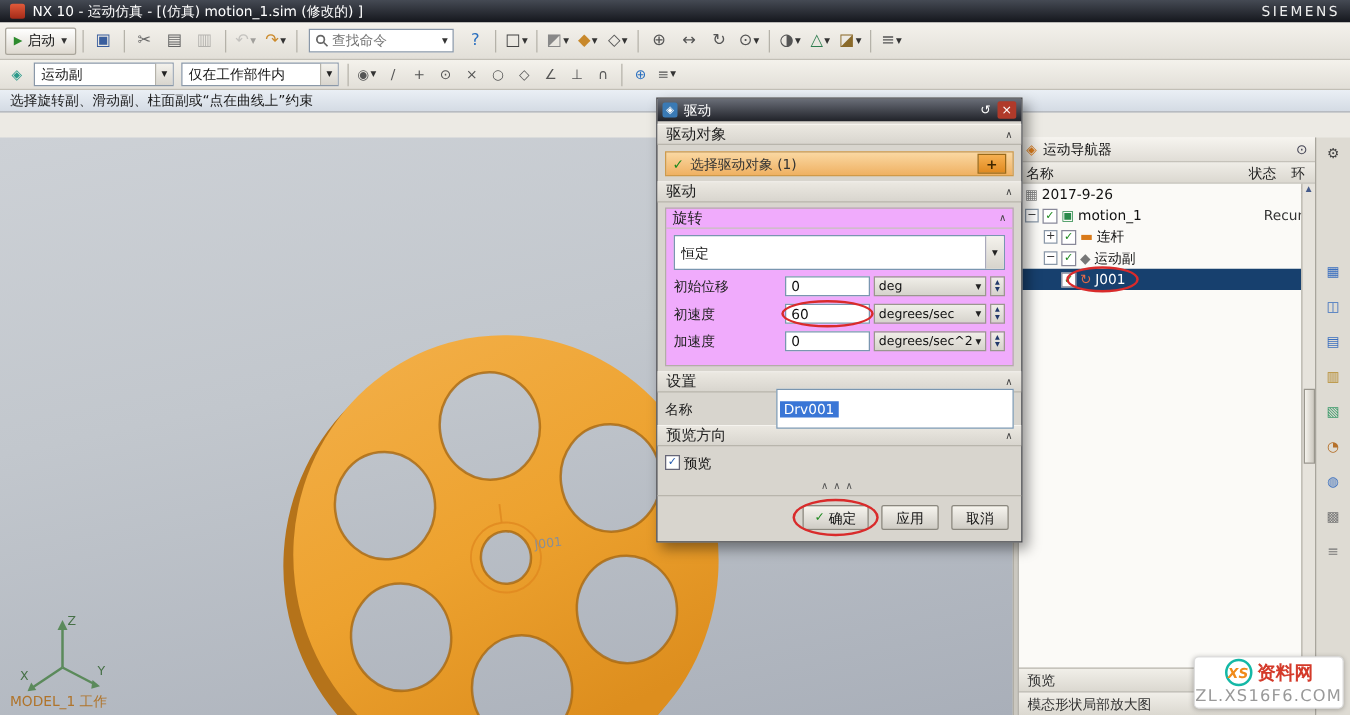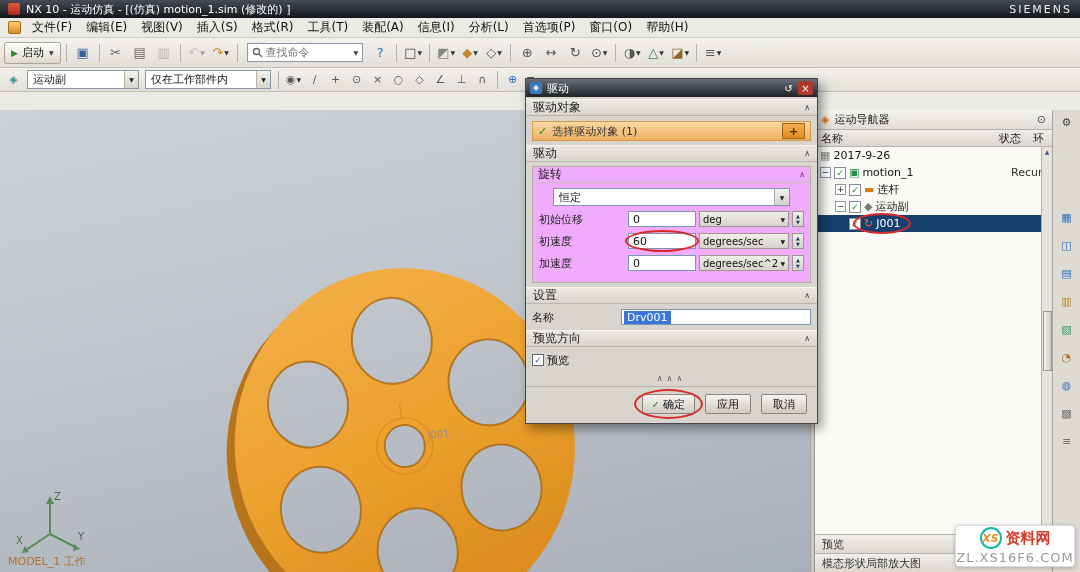--- a/index.html
+++ b/index.html
@@ -71,29 +71,29 @@
   .dlg-tb{margin-left:auto;display:flex;gap:2px}
   .dlg-tb span{width:15px;height:14px;display:flex;align-items:center;justify-content:center;font-size:10px;border-radius:2px}
   .dlg-tb .close{background:#b03a2a}
   .dlg-section{height:17px;display:flex;align-items:center;justify-content:space-between;padding:0 7px;background:linear-gradient(#ebe8e1,#d8d5ce);border-top:1px solid #f6f4ef;border-bottom:1px solid #b8b5ac;color:#222;margin-top:2px}
   .sec-caret{font-size:8px;color:#444}
   .sel-row{margin:5px 6px 4px;height:20px;background:linear-gradient(#fad8a2,#efb163);border:1px solid #cf9a4a;display:flex;align-items:center;gap:5px;padding:0 5px;font-size:11px;color:#333}
   .selchk{color:#1f8a1f;font-weight:bold}
   .sel-btn{margin-left:auto;width:23px;height:16px;background:linear-gradient(#f6b051,#e08a20);border:1px solid #9a6a1a;display:flex;align-items:center;justify-content:center;color:#402800;font-weight:bold;font-size:11px}
   .group{margin:4px 6px;border:1px solid #b2afa6;padding-bottom:6px;background:#f0abfc}
   .group-head{height:16px;display:flex;align-items:center;justify-content:space-between;padding:0 5px;border-bottom:1px solid #c5c2ba;color:#222}
-  .combo{margin:5px 20px 2px;height:18px;background:#fff;border:1px solid #7a96b0;display:flex;align-items:center;padding-left:5px;font-size:11px}
+  .combo{margin:5px 6px 2px;height:28px;background:#fff;border:1px solid #7a96b0;display:flex;align-items:center;padding-left:5px;font-size:11px}
   .combo .dd{margin-left:auto;width:15px;height:100%;border-left:1px solid #aab;background:linear-gradient(#f4f2ec,#d6d3cc);display:flex;align-items:center;justify-content:center;font-size:6px;color:#222}
   .frow{display:flex;align-items:center;gap:3px;margin:4px 6px;height:18px;font-size:11px}
   .flabel{width:86px;flex:none;color:#222}
   .finput{width:68px;flex:none;height:16px;background:#fff;border:1px solid #7a96b0;padding:0 4px;display:flex;align-items:center;position:relative}
   .funit{flex:1;height:16px;background:linear-gradient(#f0eee8,#d6d3cc);border:1px solid #9a978e;display:flex;align-items:center;padding:0 3px;font-size:10px;overflow:hidden;white-space:nowrap}
   .funit .udd{margin-left:auto;font-size:6px;color:#222;padding-left:2px}
   .fspin{width:12px;height:16px;flex:none;border:1px solid #9a978e;background:linear-gradient(#f0eee8,#d6d3cc);display:flex;flex-direction:column;align-items:center;justify-content:center;font-size:5px;color:#20386a;line-height:6px}
-  .name-input{flex:1;height:16px;background:#fff;border:1px solid #7a96b0;display:flex;align-items:center;padding:0 2px}
+  .name-input{flex:1;height:32px;background:#fff;border:1px solid #7a96b0;display:flex;align-items:center;padding:0 2px}
   .selected-text{background:#3a76d6;color:#fff;padding:0 3px}
   .chkbox{width:12px;height:12px;flex:none;border:1px solid #667;background:#fff;color:#2a5fb0;font-size:9px;line-height:10px;text-align:center}
   .collapse-handle{text-align:center;font-size:8px;color:#555;letter-spacing:4px;height:13px;line-height:11px}
   .dlg-footer{display:flex;justify-content:flex-end;gap:10px;padding:7px 10px 9px;border-top:1px solid #b8b5ac}
   .dlg-btn2{position:relative;min-width:46px;height:20px;background:linear-gradient(#f6f4ee,#cfccc5);border:1px solid #8a877e;border-radius:2px;display:flex;align-items:center;justify-content:center;gap:3px;font-size:11px;padding:0 9px;color:#111}
   .okchk{color:#1f8a1f;font-weight:bold;font-size:10px}
 
   
   .anno{position:absolute;border:2px solid #d92b2b;border-radius:50%;pointer-events:none}
   .anno.in-input{inset:-4px -4px}
@@ -111,35 +111,20 @@
 <body>
 
 <div class="app">
 
   <div class="titlebar">
     <span class="nx-badge"></span>
     <span>NX 10 - 运动仿真 - [(仿真) motion_1.sim (修改的) ]</span>
     <span class="brand">SIEMENS</span>
   </div>
 
-  <div class="menubar" id="menubar">
-    <span class="menu-app-icon"></span>
-  <span class="menu-item">文件(F)</span>
-      <span class="menu-item">编辑(E)</span>
-      <span class="menu-item">视图(V)</span>
-      <span class="menu-item">插入(S)</span>
-      <span class="menu-item">格式(R)</span>
-      <span class="menu-item">工具(T)</span>
-      <span class="menu-item">装配(A)</span>
-      <span class="menu-item">信息(I)</span>
-      <span class="menu-item">分析(L)</span>
-      <span class="menu-item">首选项(P)</span>
-      <span class="menu-item">窗口(O)</span>
-      <span class="menu-item">帮助(H)</span>
-    </div>
 
   <div class="toolbar" id="toolbar1">
     <span class="start-btn">
       <span style="color:#2e8b2e;font-size:9px">▶</span>
       <span>启动</span>
       <span class="caret">▼</span>
     </span>
     <span class="tb-sep"></span>
     <span id="tb1a" style="display:flex;align-items:center;gap:2px">
         <span class="tbicon" style="color: rgb(58, 95, 158);">▣</span>
@@ -205,20 +190,23 @@
         <span class="tbicon small" style="color: rgb(85, 85, 85);">◇</span>
         <span class="tbicon small" style="color: rgb(85, 85, 85);">∠</span>
         <span class="tbicon small" style="color: rgb(85, 85, 85);">⊥</span>
         <span class="tbicon small" style="color: rgb(85, 85, 85);">∩</span>
         <span class="tb-sep"></span>
         <span class="tbicon small" style="color: rgb(42, 111, 191);">⊕</span>
         <span class="tbicon small" style="color: rgb(85, 85, 85);">≡<span class="caret">▼</span></span>
       </span>
   </div>
 
+  <div class="promptbar">
+    <span>选择旋转副、滑动副、柱面副或“点在曲线上”约束</span>
+  </div>
 
   <div class="main">
 
     <div class="viewport">
       <svg width="400" height="400" viewBox="0 0 400 400" style="position:absolute;left:205px;top:138px">
         <defs>
           <linearGradient id="faceG" x1="0" y1="0" x2="0.35" y2="1">
             <stop offset="0" stop-color="#f3b04a"></stop>
               <stop offset="0.55" stop-color="#eda22f"></stop>
               <stop offset="1" stop-color="#dd8e1e"></stop>

